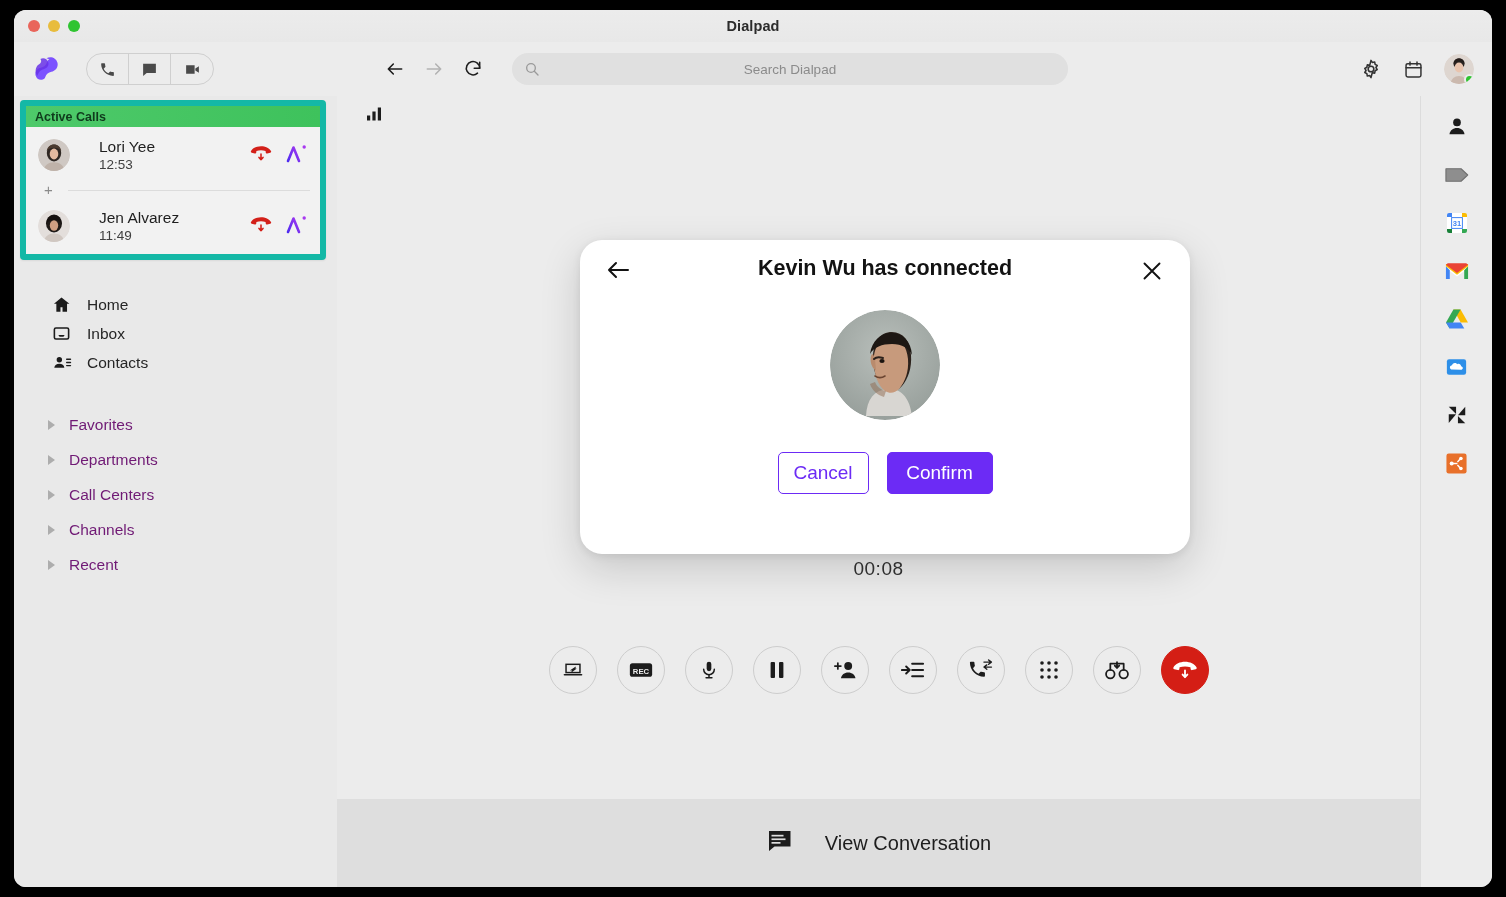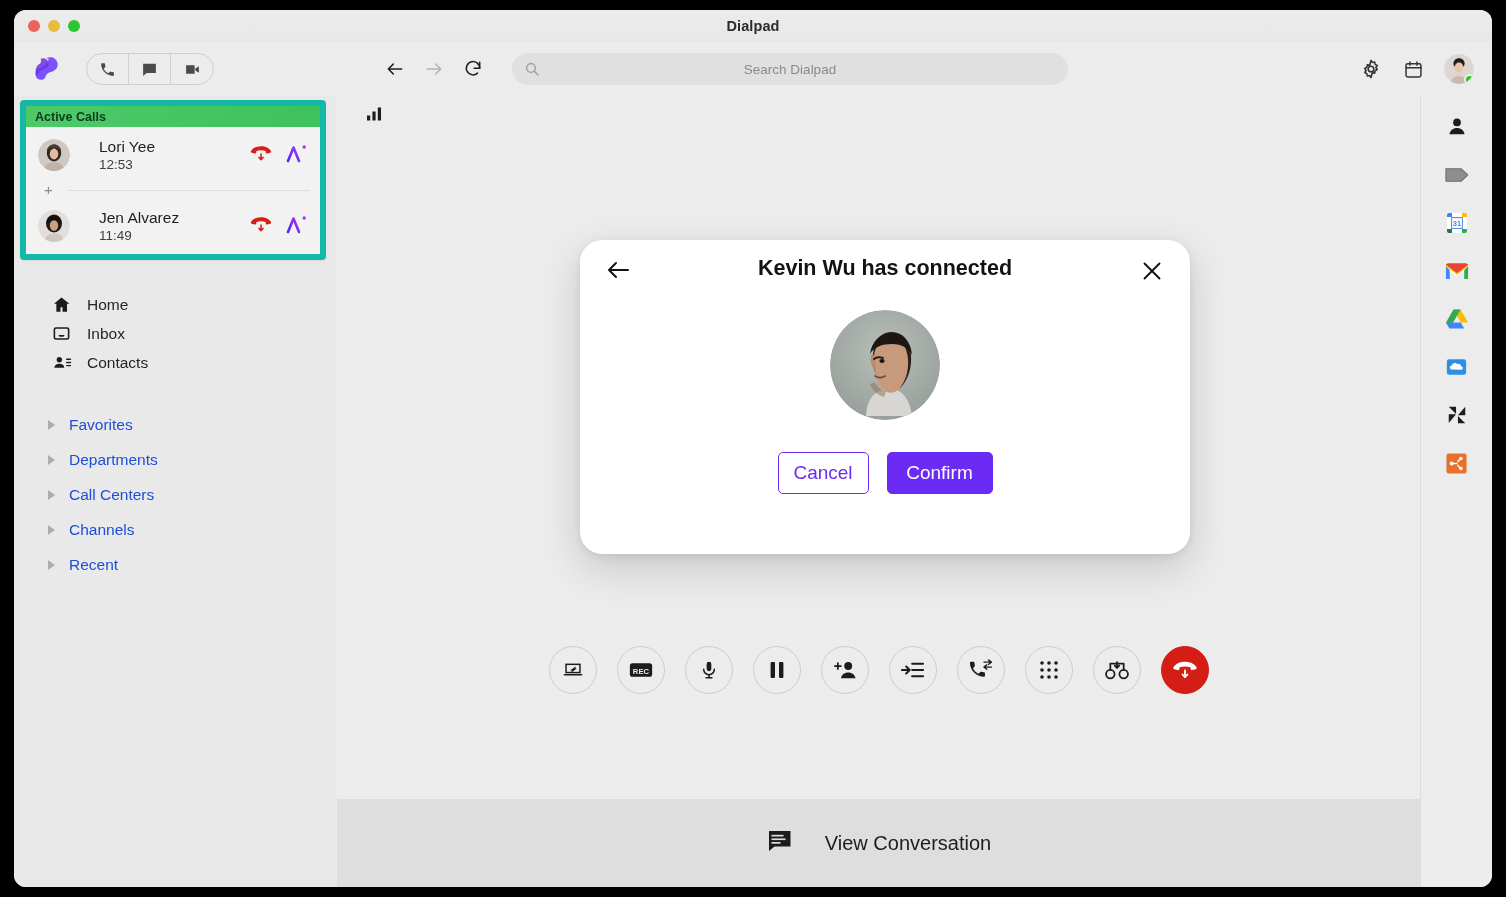--- a/index.html
+++ b/index.html
@@ -200,21 +200,21 @@
     display: flex; align-items: center;
     padding-left: 34px;
     cursor: pointer;
   }
   .grp .tri {
     width: 0; height: 0;
     border-left: 7px solid #adadad;
     border-top: 5px solid transparent;
     border-bottom: 5px solid transparent;
   }
-  .grp .lb { font-size: 15.5px; color: #1d4ed8; margin-left: 14px; }
+  .grp .lb { font-size: 15.5px; color: #701a75; margin-left: 14px; }
 
   
   .stage {
     flex: 1;
     display: flex; flex-direction: column;
     background: #ececec;
     position: relative;
     min-width: 0;
   }
   .stage-top { flex: 1; position: relative; }
@@ -581,20 +581,21 @@
         <div class="stage-top">
 
           <span class="signal">
             <svg width="18" height="18" viewBox="0 0 18 18">
               <rect x="1" y="10.5" width="3.2" height="5" fill="#1c1c1c"></rect>
               <rect x="6.4" y="6.5" width="3.2" height="9" fill="#1c1c1c"></rect>
               <rect x="11.8" y="2.5" width="3.2" height="13" fill="#1c1c1c"></rect>
             </svg>
           </span>
 
+          <div class="timer">00:08</div>
 
           <div class="controls">
             <div class="cbtn">
               <svg width="22" height="22" viewBox="0 0 24 24" fill="#1c1c1c">
                 <path d="M3.6 5h16.8v10.6H3.6z" fill="#1c1c1c"></path>
                 <path d="M5.2 6.6h13.6v7.4H5.2z" fill="#ececec"></path>
                 <path d="M8.5 12.5 15 8.2l-.2 2.3 1.4-.2-5.9 4.3.3-2.3z" fill="#1c1c1c"></path>
                 <rect x="1.8" y="16.4" width="20.4" height="1.7" rx=".85"></rect>
               </svg>
             </div>

